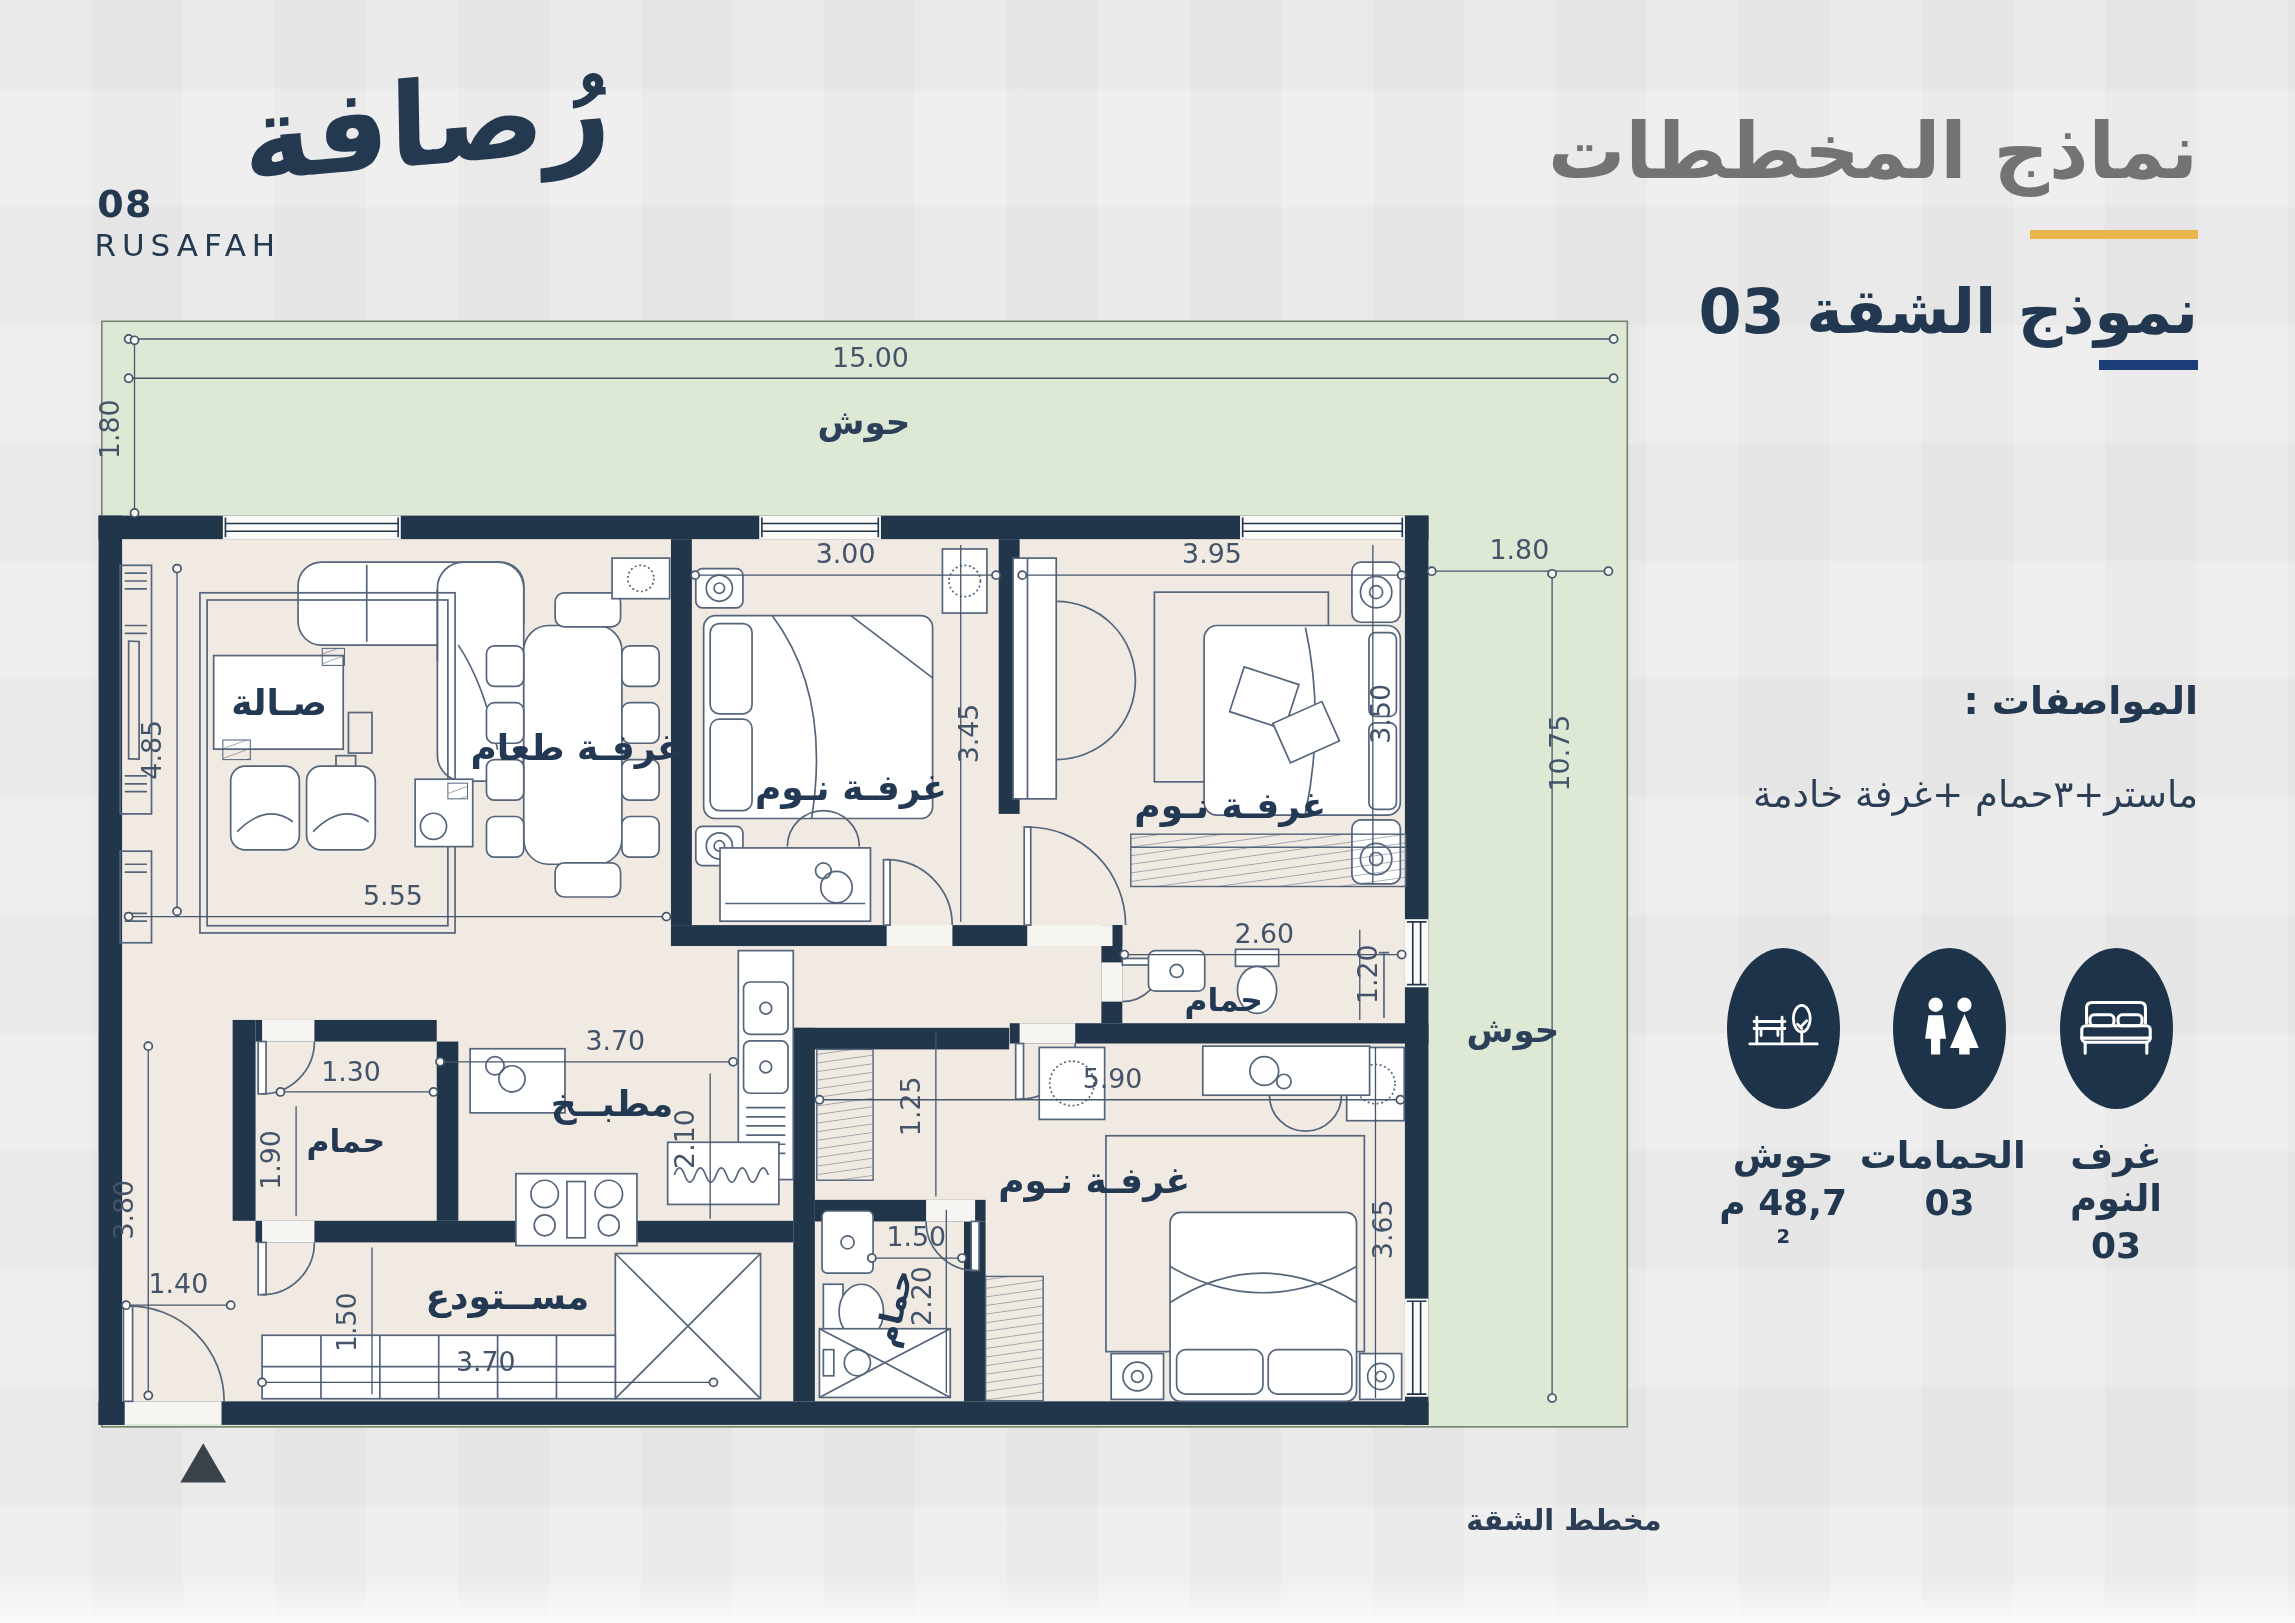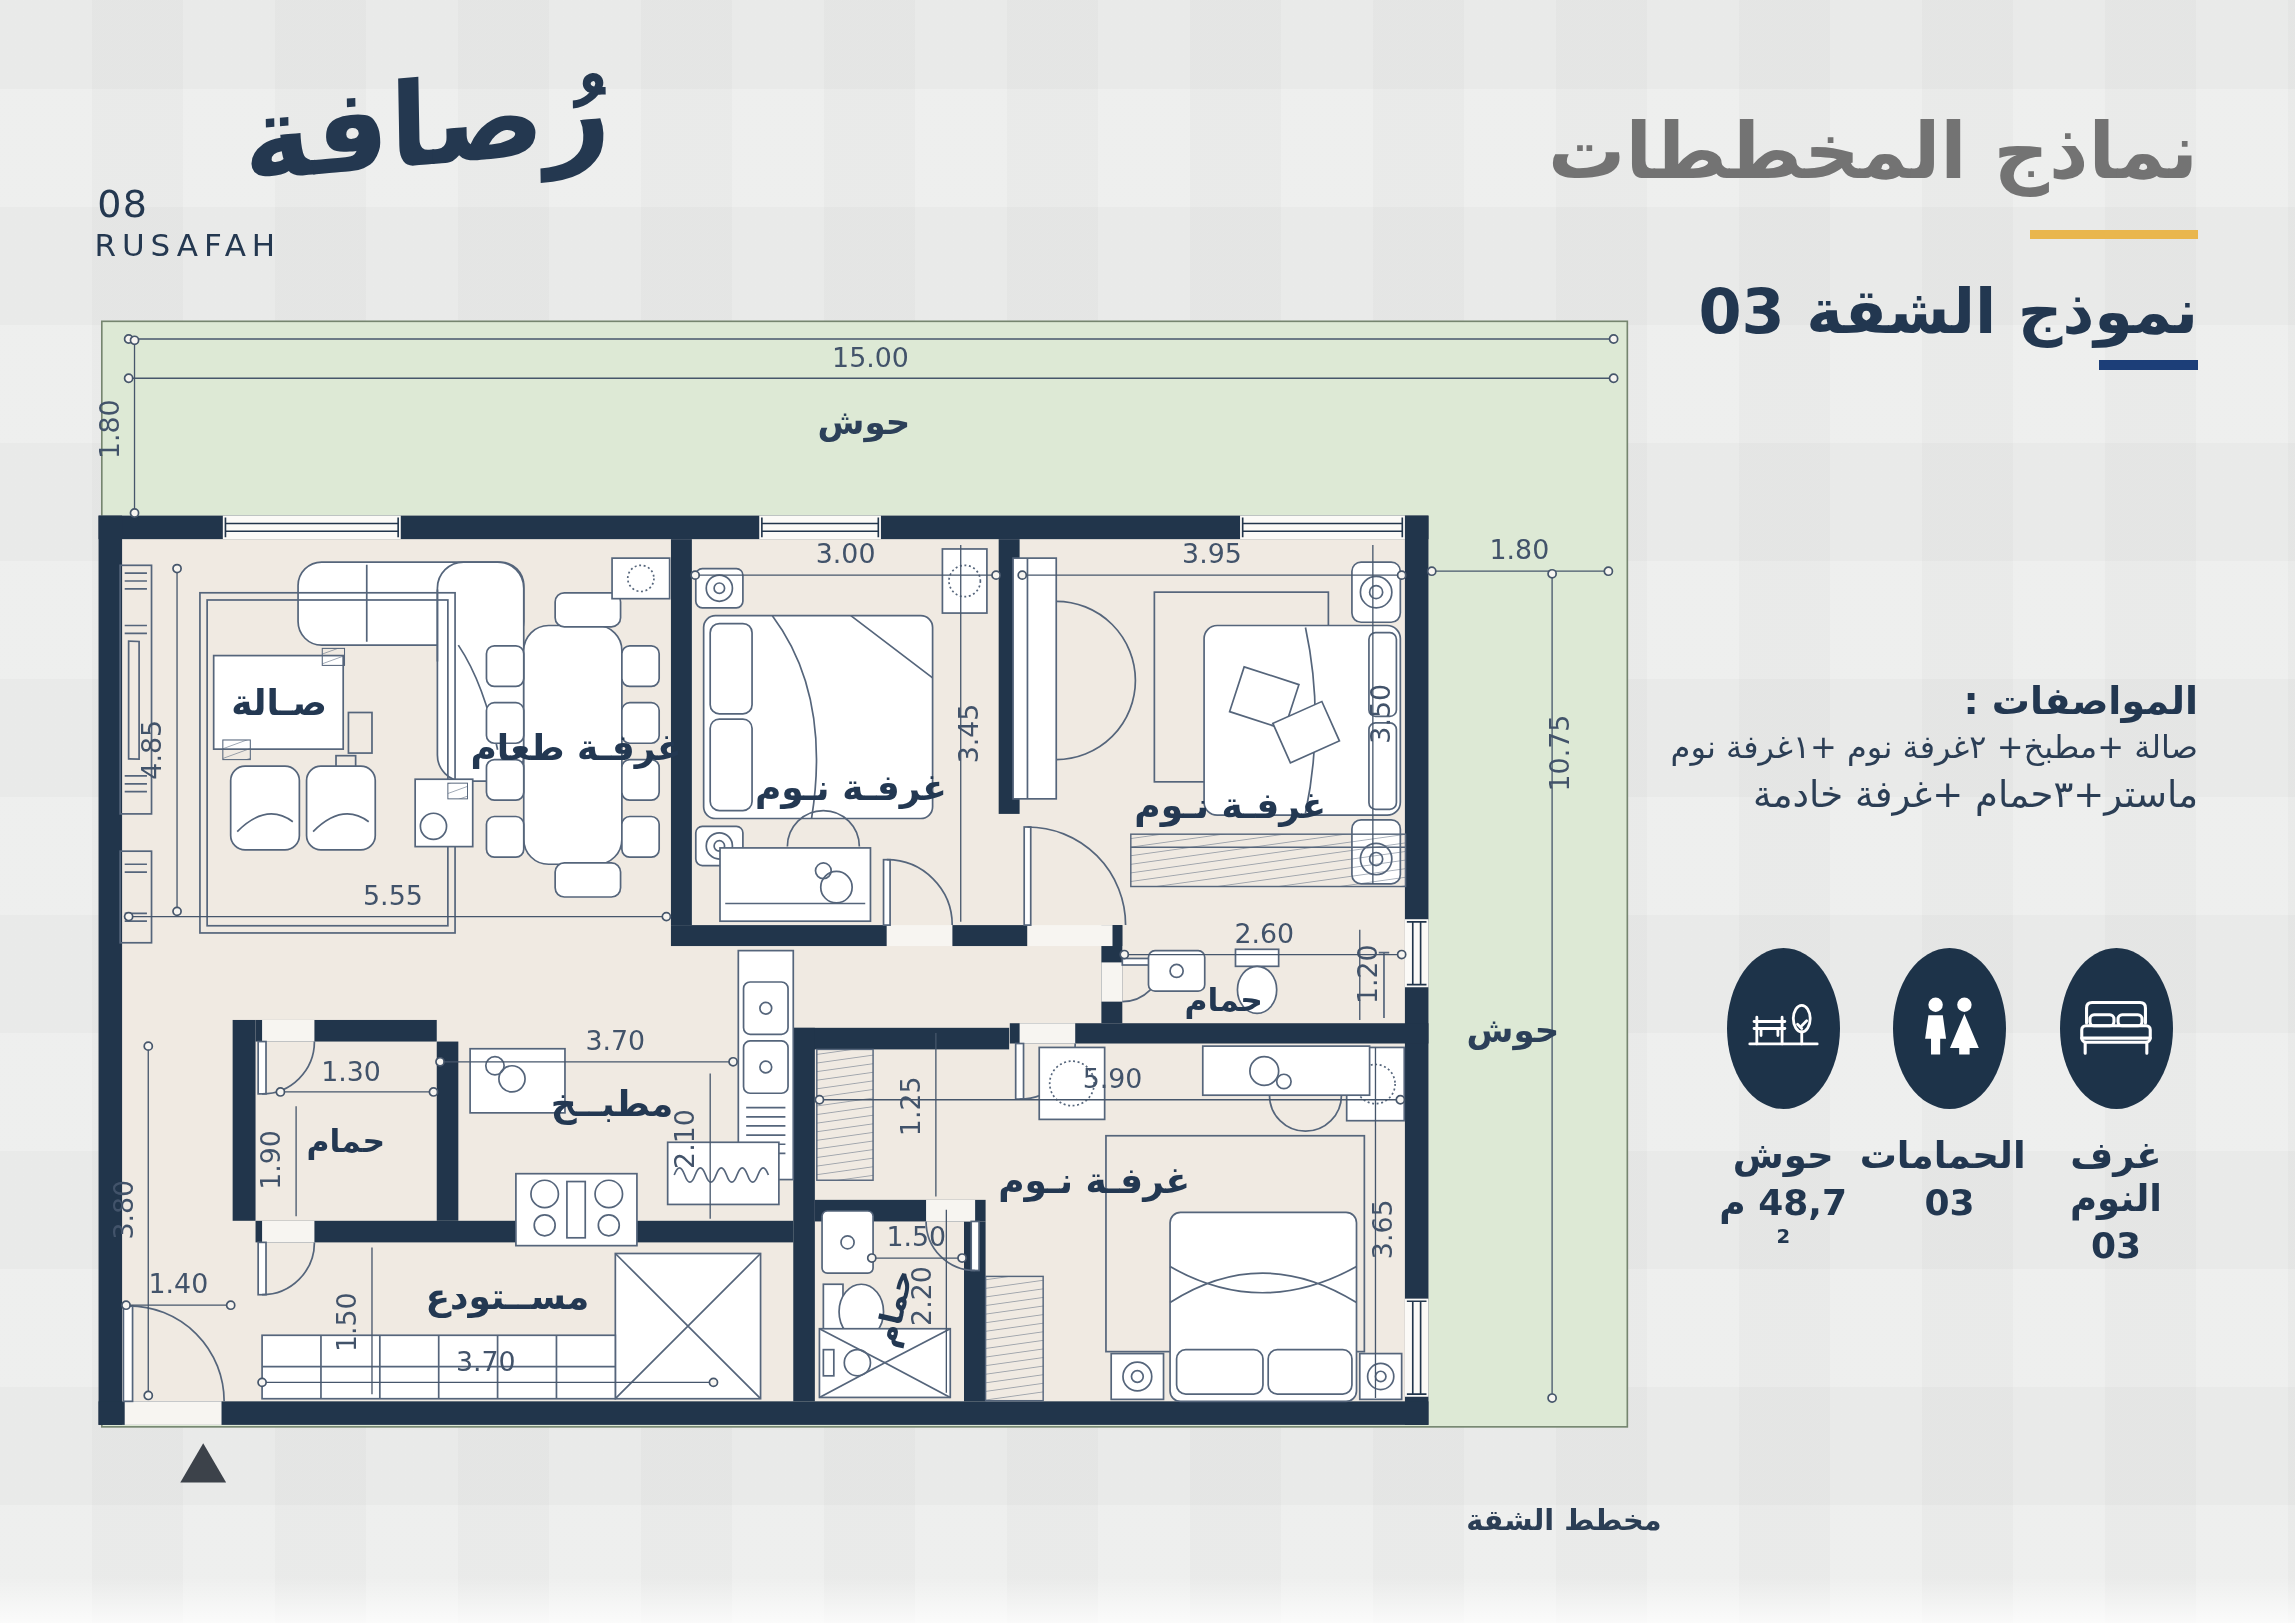--- a/index.html
+++ b/index.html
@@ -10,21 +10,21 @@
       repeating-linear-gradient(90deg, rgba(255,255,255,.05) 0 92px, rgba(120,120,120,.03) 92px 183px),
       repeating-linear-gradient(0deg, rgba(255,255,255,.06) 0 118px, rgba(110,110,110,.03) 118px 236px);
     pointer-events:none;}
   .page::after{content:"";position:absolute;left:0;right:0;bottom:0;height:46px;
     background:linear-gradient(0deg, rgba(255,255,255,.75), rgba(255,255,255,0));pointer-events:none;}
 
   
   .logo{position:absolute;left:92px;top:52px;width:419px;height:249px;color:#243850;}
   .logo-ar{position:absolute;left:151px;top:5.2px;width:308px;text-align:center;
     font-size:116px;font-weight:bold;transform:rotate(-5deg) skewX(-4deg);line-height:1.2;}
-  .logo-num{position:absolute;left:5.2px;top:130px;font-size:38px;font-weight:normal;letter-spacing:1.3px;}
+  .logo-num{position:absolute;left:5.2px;top:130px;font-size:38px;font-weight:bold;letter-spacing:1.3px;}
   .logo-en{position:absolute;left:2.6px;top:175px;font-size:31px;letter-spacing:5.9px;font-weight:500;}
 
   
   .panel{position:absolute;top:0;right:0;width:720px;height:1374px;}
   .p-title{position:absolute;top:107px;right:97px;font-size:77px;font-weight:bold;color:#737373;direction:rtl;white-space:nowrap;}
   .gold-bar{position:absolute;top:230px;right:97px;width:168px;height:8.5px;background:#e9b64d;}
   .p-sub{position:absolute;top:275px;right:97px;font-size:62px;font-weight:bold;color:#223750;direction:rtl;white-space:nowrap;}
   .navy-bar{position:absolute;top:360px;right:97px;width:99px;height:9.8px;background:#1c3e78;}
   .area-row{position:absolute;top:538px;right:97px;font-size:48px;font-weight:bold;color:#223750;direction:rtl;white-space:nowrap;}
   .area-row .red{color:#d4272c;padding:0 9.2px;}
@@ -70,21 +70,20 @@
   </div>
 
   <div class="panel">
     <div class="p-title">نماذج المخططات</div>
     <div class="gold-bar"></div>
     <div class="p-sub">نموذج الشقة 03</div>
     <div class="navy-bar"></div>
 
 
     <div class="specs-h">المواصفات :</div>
-    <div class="spec-l1">صالة +مطبخ+ ٢غرفة نوم +١غرفة نوم</div>
     <div class="spec-l2">ماستر+٣حمام +غرفة خادمة</div>
 
     <div class="stats">
       <div class="stat">
         <div class="stat-bubble">
           <svg width="76" height="63" viewBox="0 0 110 92" fill="none" stroke="#fff" stroke-width="4.5" stroke-linecap="round">
             <path d="M12 38 V16 q0,-8 8,-8 h70 q8,0 8,8 v22"></path>
             <rect x="17" y="26" width="35" height="16" rx="6"></rect>
             <rect x="58" y="26" width="35" height="16" rx="6"></rect>
             <rect x="5" y="42" width="100" height="24" rx="6"></rect>

